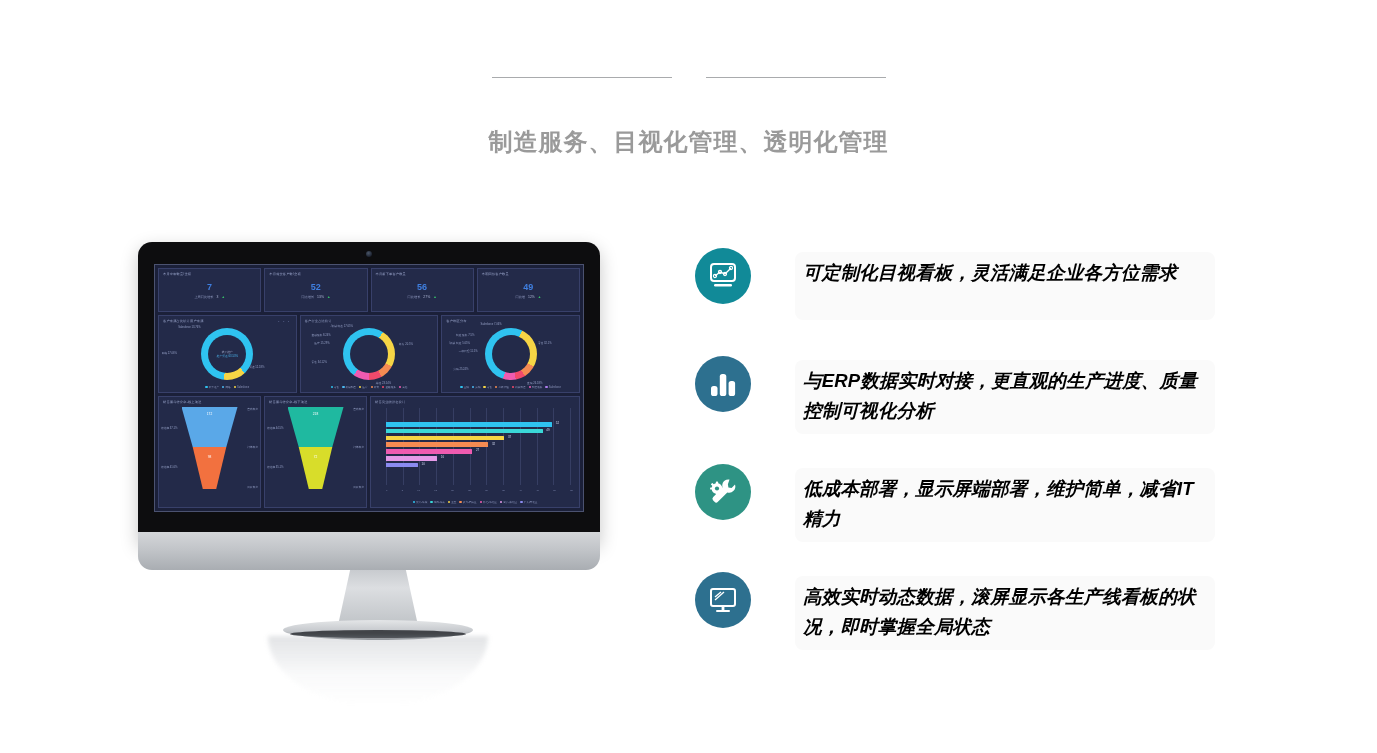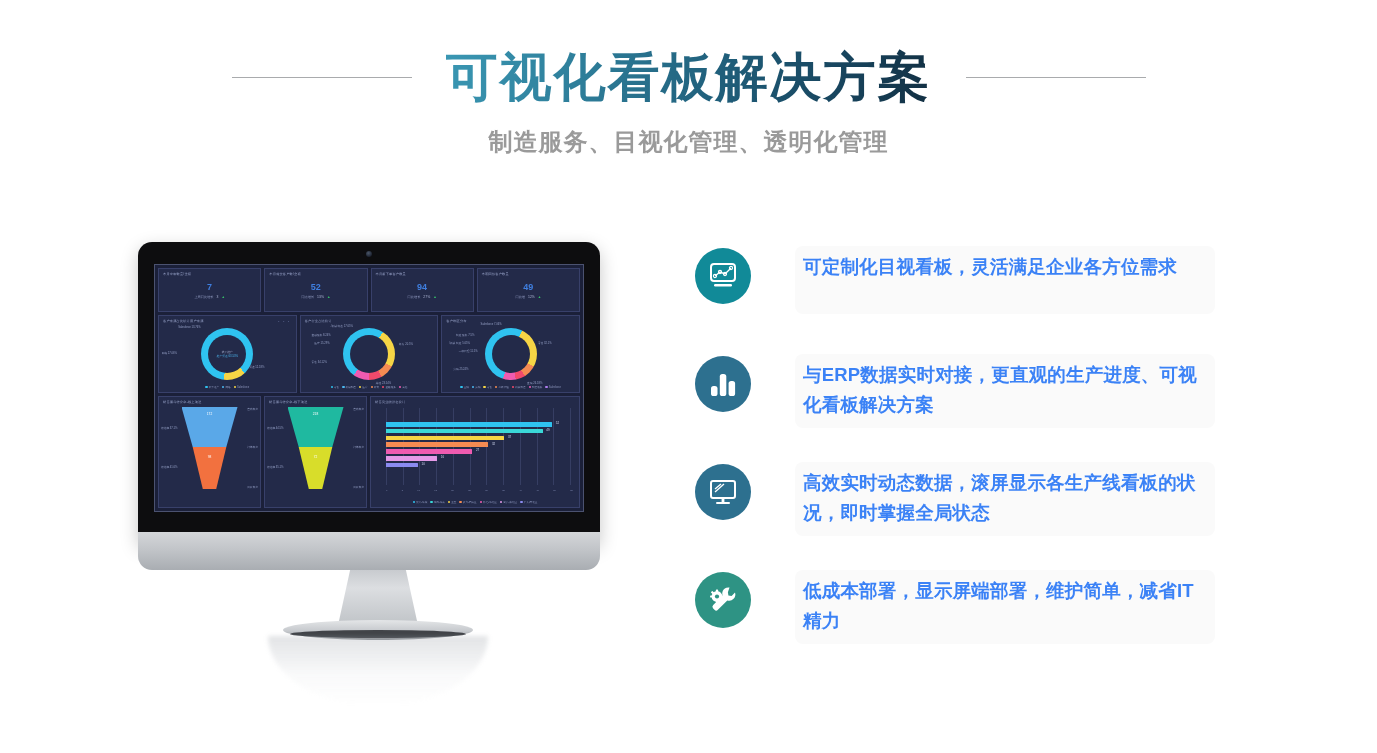--- a/index.html
+++ b/index.html
@@ -148,36 +148,35 @@
   .axis-x span { font-size: 2.4px; color: #7d87ae; }
 
   
   .features { position: absolute; left: 690px; top: 240px; width: 540px; }
   .feature { position: relative; height: 108px; }
   .f-icon {
     position: absolute; left: 5px; top: 8px; width: 56px; height: 56px;
     border-radius: 50%; display: flex; align-items: center; justify-content: center;
   }
   .f-text {
-    position: absolute; left: 105px; top: 6px; width: 420px; min-height: 68px;
+    position: absolute; left: 105px; top: 12px; width: 420px; min-height: 68px;
     background: #fafafa; border-radius: 8px;
     padding: 6px 10px 8px 8px;
-    font-size: 18.5px; font-weight: bold; color: #3b82f6;
-    line-height: 30px; letter-spacing: 0.2px;
+    font-size: 18.5px; font-weight: bold; color: #000000;
+    line-height: 30px; letter-spacing: 0.2px; font-style: italic;
   }
 </style>
 </head>
 <body>
 
 <div class="page">
 
   <div class="header">
     <div class="title-row">
       <div class="rule"></div>
-      <div class="main-title">可视化看板解决方案</div>
       <div class="rule"></div>
     </div>
     <div class="subtitle">制造服务、目视化管理、透明化管理</div>
   </div>
 
   <div class="monitor-wrap">
     <div class="monitor-body">
       <div class="webcam"></div>
       <div class="screen">
         <div class="dash">
@@ -196,21 +195,21 @@
                 <div class="panel-title">本月成交客户数/金额</div>
                 <div class="kpi-val">52</div>
                 <div class="kpi-sub">
                   <span class="kpi-sub-l">同比增长</span>
                   <span class="kpi-sub-v">13%</span>
                   <span class="kpi-arrow">▲</span>
                 </div>
               </div>
               <div class="panel kpi">
                 <div class="panel-title">本月新下单客户数量</div>
-                <div class="kpi-val">94</div>
+                <div class="kpi-val">56</div>
                 <div class="kpi-sub">
                   <span class="kpi-sub-l">同比增长</span>
                   <span class="kpi-sub-v">27%</span>
                   <span class="kpi-arrow">▲</span>
                 </div>
               </div>
               <div class="panel kpi">
                 <div class="panel-title">本期回款客户数量</div>
                 <div class="kpi-val">49</div>
                 <div class="kpi-sub">
@@ -475,33 +474,21 @@
         <div class="f-text">可定制化目视看板，灵活满足企业各方位需求</div>
       </div>
       <div class="feature">
         <div class="f-icon" style="background: rgb(45, 112, 143);">
           <svg width="30" height="30" viewBox="0 0 30 30">
       <rect x="3" y="17" width="6.5" height="10" rx="2.6" fill="#fff"></rect>
       <rect x="11.8" y="5" width="6.5" height="22" rx="2.6" fill="#fff"></rect>
       <rect x="20.6" y="12" width="6.5" height="15" rx="2.6" fill="#fff"></rect>
     </svg>
         </div>
-        <div class="f-text">与ERP数据实时对接，更直观的生产进度、可视化看板解决方案</div>
-      </div>
-      <div class="feature">
-        <div class="f-icon" style="background: rgb(45, 112, 143);">
-          <svg width="32" height="32" viewBox="0 0 32 32">
-      <rect x="4" y="5" width="24" height="17" rx="2" fill="none" stroke="#fff" stroke-width="2"></rect>
-      <line x1="8" y1="13" x2="14" y2="8" stroke="#fff" stroke-width="1.3"></line>
-      <line x1="8" y1="16" x2="17" y2="8" stroke="#fff" stroke-width="1.3"></line>
-      <rect x="14.6" y="22" width="2.8" height="4" fill="#fff"></rect>
-      <rect x="9" y="26" width="14" height="2" rx="1" fill="#fff"></rect>
-    </svg>
-        </div>
-        <div class="f-text">高效实时动态数据，滚屏显示各生产线看板的状况，即时掌握全局状态</div>
+        <div class="f-text">与ERP数据实时对接，更直观的生产进度、质量控制可视化分析</div>
       </div>
       <div class="feature">
         <div class="f-icon" style="background: rgb(46, 147, 132);">
           <svg width="32" height="32" viewBox="0 0 32 32">
       <path d="M22.5 3.5a6.2 6.2 0 0 0-6.9 8.2L6.2 21.1a2.4 2.4 0 0 0 0 3.4l1.3 1.3a2.4 2.4 0 0 0 3.4 0l9.4-9.4a6.2 6.2 0 0 0 7.7-7.9l-3.4 3.4-3.2-.5-.5-3.2z" fill="#fff"></path>
       <g fill="#fff">
         <circle cx="10" cy="12.5" r="5.4"></circle>
       </g>
       <circle cx="10" cy="12.5" r="2.1" fill="#2e9384"></circle>
       <g fill="#fff">
@@ -509,15 +496,27 @@
         <rect x="8.9" y="16.4" width="2.2" height="3" rx="0.6"></rect>
         <rect x="3.1" y="11.4" width="3" height="2.2" rx="0.6"></rect>
         <rect x="13.9" y="11.4" width="3" height="2.2" rx="0.6"></rect>
         <rect x="4.5" y="7.1" width="2.2" height="3" rx="0.6" transform="rotate(-45 5.6 8.6)"></rect>
         <rect x="13.3" y="15.9" width="2.2" height="3" rx="0.6" transform="rotate(-45 14.4 17.4)"></rect>
       </g>
     </svg>
         </div>
         <div class="f-text">低成本部署，显示屏端部署，维护简单，减省IT精力</div>
       </div>
+      <div class="feature">
+        <div class="f-icon" style="background: rgb(45, 112, 143);">
+          <svg width="32" height="32" viewBox="0 0 32 32">
+      <rect x="4" y="5" width="24" height="17" rx="2" fill="none" stroke="#fff" stroke-width="2"></rect>
+      <line x1="8" y1="13" x2="14" y2="8" stroke="#fff" stroke-width="1.3"></line>
+      <line x1="8" y1="16" x2="17" y2="8" stroke="#fff" stroke-width="1.3"></line>
+      <rect x="14.6" y="22" width="2.8" height="4" fill="#fff"></rect>
+      <rect x="9" y="26" width="14" height="2" rx="1" fill="#fff"></rect>
+    </svg>
+        </div>
+        <div class="f-text">高效实时动态数据，滚屏显示各生产线看板的状况，即时掌握全局状态</div>
+      </div>
     </div>
 
 </div>
 
 </body></html>

